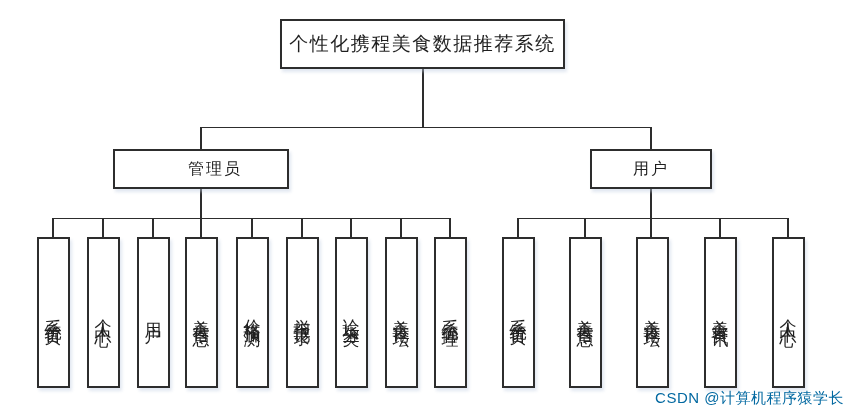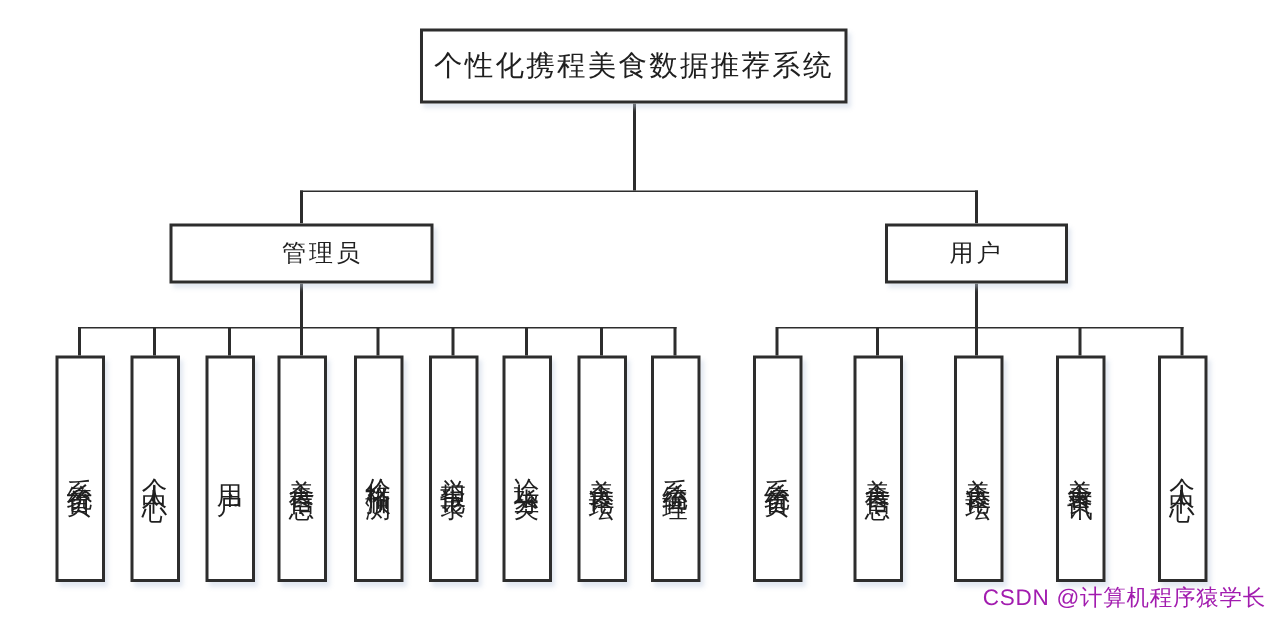--- a/index.html
+++ b/index.html
@@ -50,21 +50,21 @@
     position: absolute;
     background: #2d2d2d;
   }
   .stub { top: 218px; width: 1.5px; height: 19.5px; }
   .watermark {
     position: absolute;
     right: 2px;
     bottom: 4px;
     font-family: "Liberation Sans", "DejaVu Sans", sans-serif;
     font-size: 15px;
-    color: #a21caf;
+    color: #0369a1;
     letter-spacing: 0.5px;
   }
 </style>
 </head>
 <body>
 
 <div class="canvas">
 
   <div class="line" style="left:422.25px; top:69px; width:1.5px; height:58px;"></div>
   <div class="line" style="left:200.25px; top:126.5px; width:451.5px; height:1.5px;"></div>

